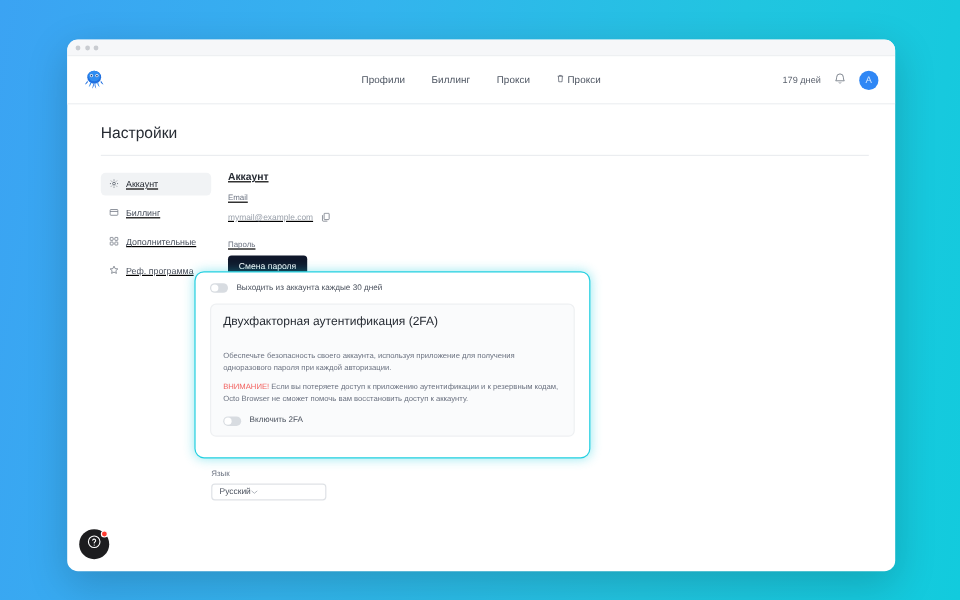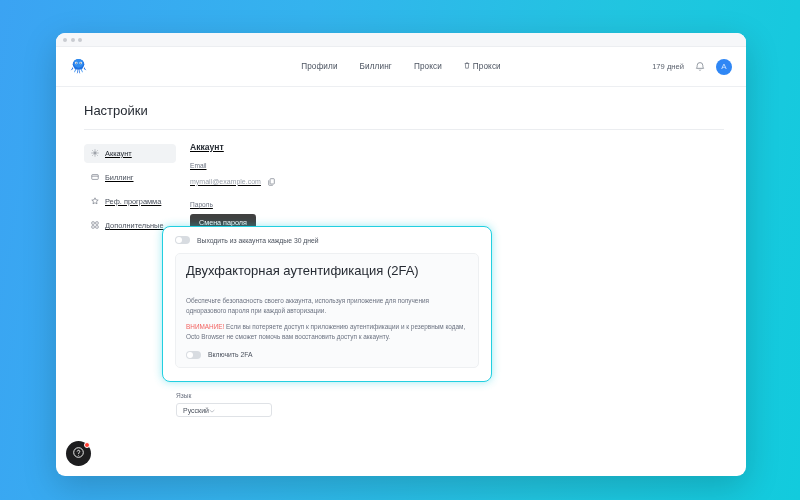--- a/index.html
+++ b/index.html
@@ -90,21 +90,21 @@
 
   
   .main { flex: 1; padding-left: 14px; position: relative; }
   .sec-title { font-size: 8.6px; color: #262b33; font-weight: bold; margin-bottom: 10px; }
   .fld-label { font-size: 6.6px; color: #6b7280; margin-bottom: 3px; }
   .email-row { display: flex; align-items: center; gap: 7px; margin-bottom: 11px; }
   .email-val { font-size: 7px; color: #9aa1ab; }
   .copy-ico { width: 7px; height: 8px; color: #6d7480; cursor: pointer; }
   .btn-primary {
     display: inline-block;
-    background: #404040; color: #fff;
+    background: #0f172a; color: #fff;
     font-size: 7.2px; border: none;
     padding: 4px 9px; border-radius: 3px;
     cursor: pointer; margin-bottom: 20px;
   }
 
   
   .highlight {
     position: absolute;
     left: -14px; top: 84px;
     width: 330px; height: 156px;
@@ -124,21 +124,21 @@
     content: ""; position: absolute;
     left: 1px; top: 1px; width: 6px; height: 6px;
     border-radius: 50%; background: #fff;
   }
   .toggle-label { font-size: 6.8px; color: #4a515d; }
 
   .fa-card {
     background: #fafbfc; border: 1px solid #eef0f2;
     border-radius: 5px; padding: 9px 10px 8px 10px;
   }
-  .fa-title { font-size: 13px; color: #262b33; margin-bottom: 18px; }
+  .fa-title { font-size: 10px; color: #262b33; margin-bottom: 18px; }
   .fa-desc { font-size: 6.4px; color: #6b7280; line-height: 1.55; margin-bottom: 6px; }
   .fa-warn { font-size: 6.4px; color: #6b7280; line-height: 1.55; margin-bottom: 9px; }
   .fa-warn .red { color: #f2625f; }
 
   
   .lang-block { position: absolute; left: 0; top: 250px; }
   .lang-label { font-size: 6.6px; color: #6b7280; margin-bottom: 4px; }
   .select {
     width: 96px; height: 14px;
     border: 1px solid #dfe2e6; border-radius: 3px;
@@ -250,37 +250,37 @@
               <rect x="1.5" y="3.2" width="13" height="9.6" rx="1.4"></rect>
               <path d="M1.5 6.4h13"></path>
             </svg>
           </span>
           <span>Биллинг</span>
         </div>
 
 
         <div class="side-item">
           <span>
-            <svg class="side-ico" viewBox="0 0 16 16" fill="none" stroke="#6d7480" stroke-width="1.3" stroke-linejoin="round">
-              <path d="M8 1.6l1.9 4.1 4.5.5-3.3 3 .9 4.4L8 11.5l-4 2.1.9-4.4-3.3-3 4.5-.5z"></path>
-            </svg>
-          </span>
-          <span>Реф. программа</span>
-        </div>
-
-        <div class="side-item">
-          <span>
             <svg class="side-ico" viewBox="0 0 16 16" fill="none" stroke="#6d7480" stroke-width="1.3">
               <rect x="1.6" y="1.6" width="5" height="5" rx="1"></rect>
               <rect x="9.4" y="1.6" width="5" height="5" rx="1"></rect>
               <rect x="1.6" y="9.4" width="5" height="5" rx="1"></rect>
               <rect x="9.4" y="9.4" width="5" height="5" rx="1"></rect>
             </svg>
           </span>
           <span>Дополнительные</span>
+        </div>
+
+        <div class="side-item">
+          <span>
+            <svg class="side-ico" viewBox="0 0 16 16" fill="none" stroke="#6d7480" stroke-width="1.3" stroke-linejoin="round">
+              <path d="M8 1.6l1.9 4.1 4.5.5-3.3 3 .9 4.4L8 11.5l-4 2.1.9-4.4-3.3-3 4.5-.5z"></path>
+            </svg>
+          </span>
+          <span>Реф. программа</span>
         </div>
       </div>
 
       <div class="main">
 
         <div class="sec-title">Аккаунт</div>
 
         <div class="fld-label">Email</div>
         <div class="email-row">
           <span class="email-val">mymail@example.com</span>

